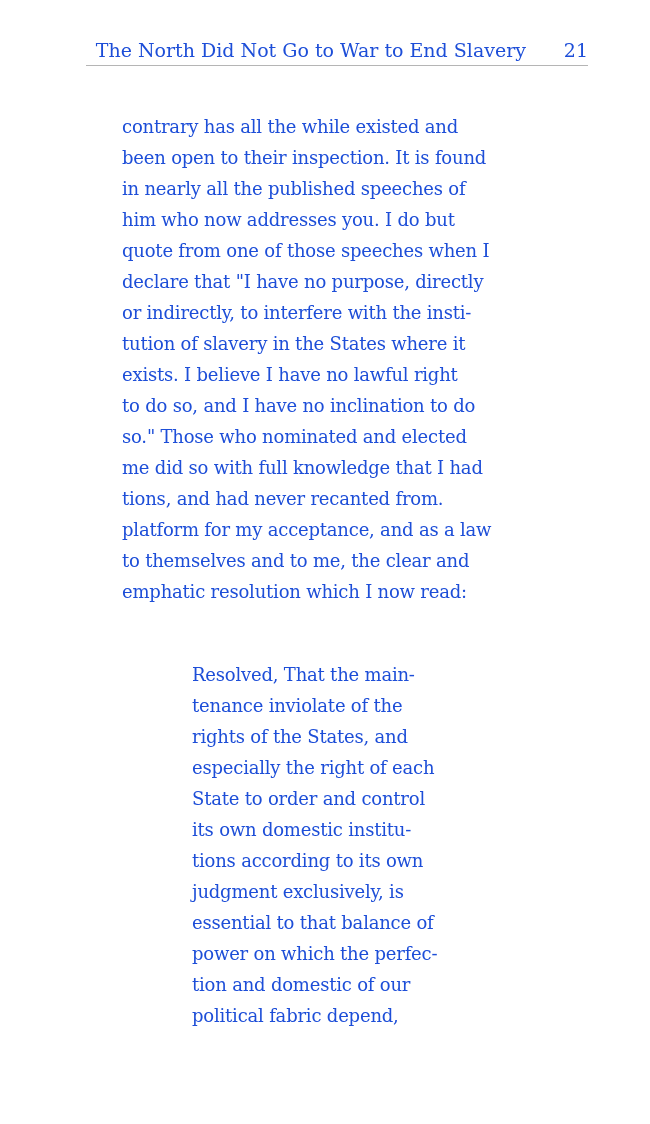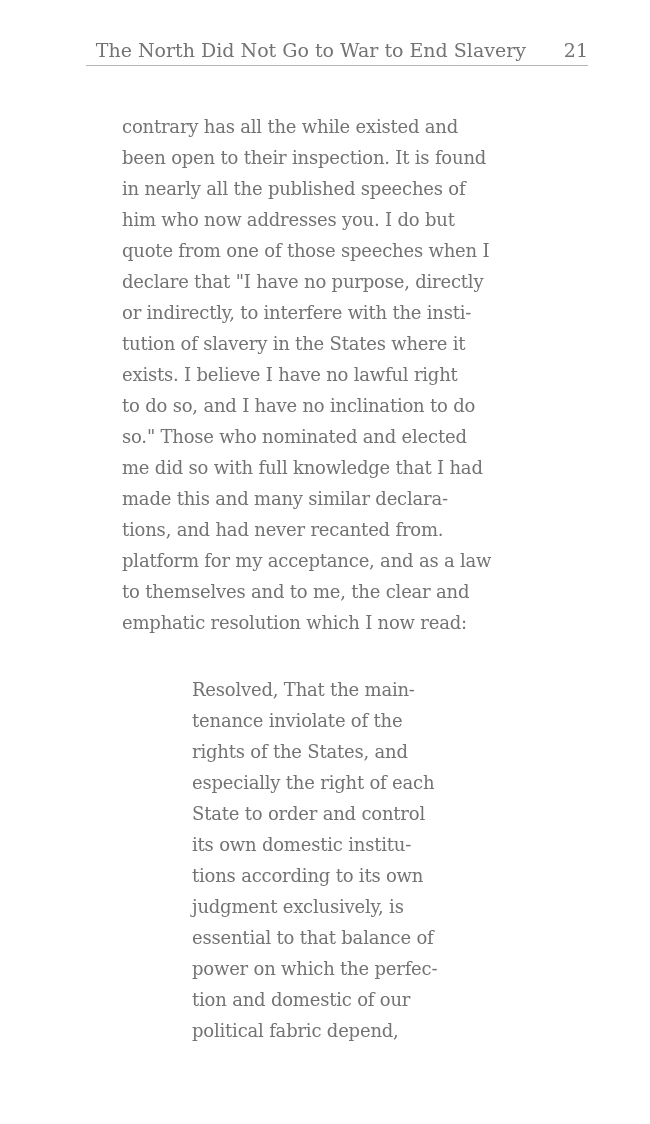--- a/index.html
+++ b/index.html
@@ -6,21 +6,21 @@
     margin: 0;
     padding: 0;
     background: #ffffff;
   }
   .page {
     position: relative;
     width: 650px;
     height: 1124px;
     background: #ffffff;
     font-family: "DejaVu Serif", "Liberation Serif", serif;
-    color: #737373;
+    color: #1d4ed8;
     overflow: hidden;
   }
   .header {
     display: flex;
     align-items: baseline;
     margin: 38px 62px 0 86px;
     padding-bottom: 3px;
     border-bottom: 1px solid #b5b5b5;
     font-size: 19px;
     line-height: 24px;
@@ -40,21 +40,21 @@
     letter-spacing: -0.2px;
   }
   .para .line,
   .quote .line {
     height: 31px;
     line-height: 31px;
     white-space: pre;
   }
   .quote {
     margin-left: 70px;
-    margin-top: 36px;
+    margin-top: 52px;
   }
   .bold {
     font-weight: normal;
     margin-top: 12px;
   }
 </style>
 </head>
 <body>
 
 <div class="page">
@@ -69,21 +69,20 @@
         <div class="line"><span>in nearly </span><span class="bold">all</span><span> the published speeches of</span></div>
         <div class="line"><span>him who now addresses you. I do but</span></div>
         <div class="line"><span>quote from one of those speeches when I</span></div>
         <div class="line"><span>declare that </span><span class="bold">"I have no purpose, directly</span></div>
         <div class="line"><span class="bold">or indirectly, to interfere with the insti-</span></div>
         <div class="line"><span class="bold">tution of slavery in the States where it</span></div>
         <div class="line"><span class="bold">exists. I believe I have no lawful right</span></div>
         <div class="line"><span class="bold">to do so, and I have no inclination to do</span></div>
         <div class="line"><span class="bold">so."</span><span> Those who nominated and elected</span></div>
         <div class="line"><span>me did so with full knowledge that I had</span></div>
-        <div class="line"><span>made this and many similar declara-</span></div>
         <div class="line"><span>tions, and had never recanted from.</span></div>
         <div class="line"><span>platform for my acceptance, and as a law</span></div>
         <div class="line"><span>to themselves and to me, the clear and</span></div>
         <div class="line"><span>emphatic resolution which I now read:</span></div>
       </div>
     <div class="quote" id="quote">
         <div class="line">Resolved, That the main-</div>
         <div class="line">tenance inviolate of the</div>
         <div class="line">rights of the States, and</div>
         <div class="line">especially the right of each</div>

